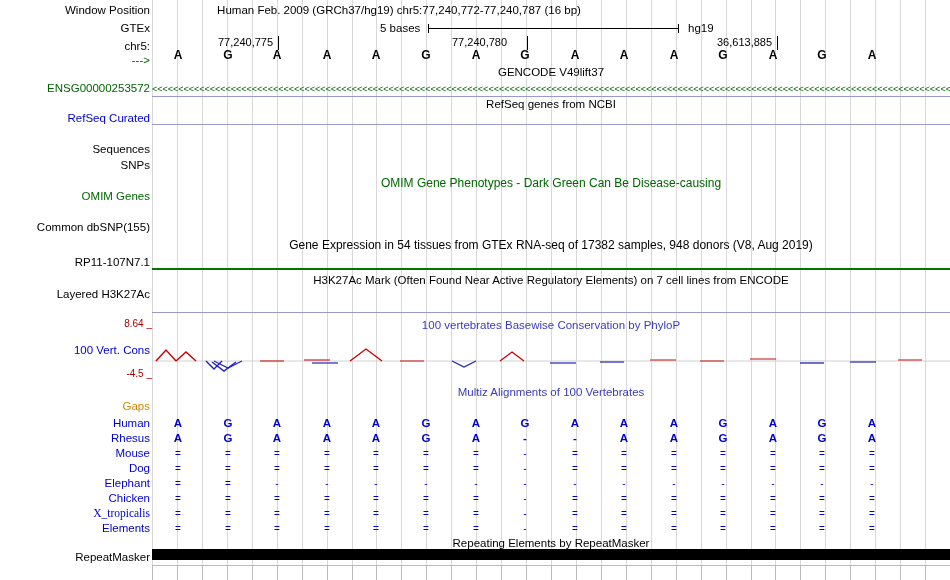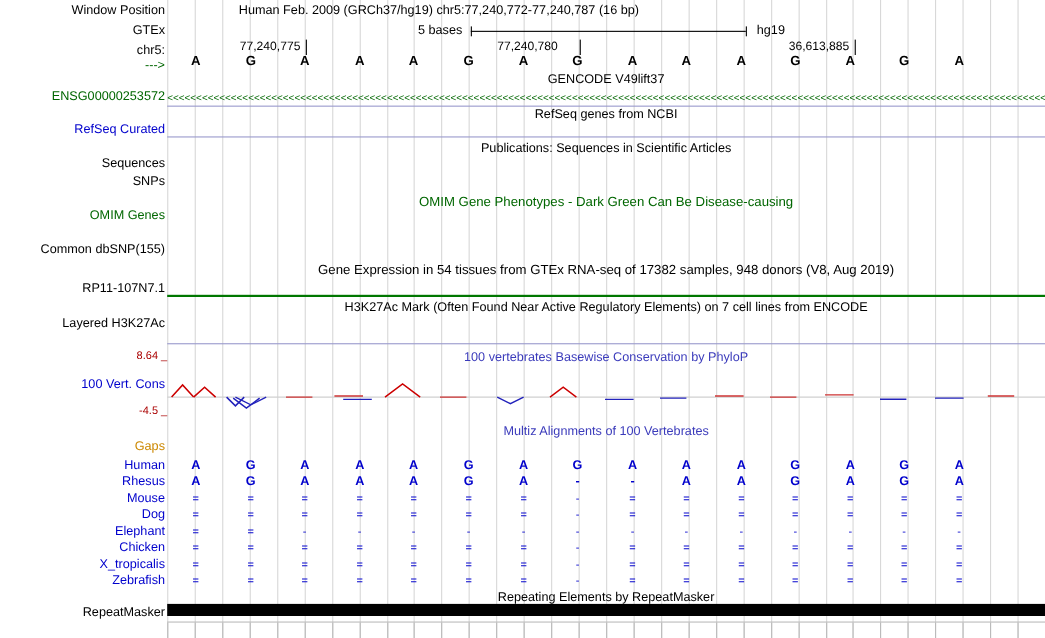--- a/index.html
+++ b/index.html
@@ -168,21 +168,20 @@
   <div class="center-title black" style="left:152px;top:66px;">GENCODE V49lift37</div>
 
   <div class="arrowline" style="top:84px;" id="arrowline">&lt;&lt;&lt;&lt;&lt;&lt;&lt;&lt;&lt;&lt;&lt;&lt;&lt;&lt;&lt;&lt;&lt;&lt;&lt;&lt;&lt;&lt;&lt;&lt;&lt;&lt;&lt;&lt;&lt;&lt;&lt;&lt;&lt;&lt;&lt;&lt;&lt;&lt;&lt;&lt;&lt;&lt;&lt;&lt;&lt;&lt;&lt;&lt;&lt;&lt;&lt;&lt;&lt;&lt;&lt;&lt;&lt;&lt;&lt;&lt;&lt;&lt;&lt;&lt;&lt;&lt;&lt;&lt;&lt;&lt;&lt;&lt;&lt;&lt;&lt;&lt;&lt;&lt;&lt;&lt;&lt;&lt;&lt;&lt;&lt;&lt;&lt;&lt;&lt;&lt;&lt;&lt;&lt;&lt;&lt;&lt;&lt;&lt;&lt;&lt;&lt;&lt;&lt;&lt;&lt;&lt;&lt;&lt;&lt;&lt;&lt;&lt;&lt;&lt;&lt;&lt;&lt;&lt;&lt;&lt;&lt;&lt;&lt;&lt;&lt;&lt;&lt;&lt;&lt;&lt;&lt;&lt;&lt;&lt;&lt;&lt;&lt;&lt;&lt;&lt;&lt;&lt;&lt;&lt;&lt;&lt;&lt;&lt;&lt;&lt;&lt;&lt;&lt;&lt;&lt;&lt;&lt;&lt;&lt;&lt;&lt;&lt;&lt;&lt;&lt;&lt;&lt;&lt;&lt;&lt;&lt;&lt;&lt;&lt;&lt;&lt;&lt;&lt;&lt;&lt;&lt;&lt;&lt;&lt;&lt;&lt;&lt;&lt;&lt;&lt;&lt;&lt;&lt;&lt;&lt;&lt;&lt;&lt;&lt;&lt;&lt;&lt;&lt;&lt;&lt;&lt;&lt;&lt;&lt;&lt;&lt;&lt;&lt;&lt;&lt;&lt;&lt;&lt;&lt;&lt;&lt;&lt;&lt;&lt;&lt;&lt;&lt;&lt;&lt;&lt;&lt;&lt;&lt;&lt;&lt;&lt;&lt;&lt;&lt;&lt;&lt;&lt;&lt;&lt;&lt;&lt;&lt;&lt;&lt;&lt;&lt;&lt;&lt;&lt;&lt;&lt;&lt;&lt;&lt;&lt;</div>
   <div class="lbl green" style="left:10px;top:82px;width:140px;">ENSG00000253572</div>
 
   <div class="sep" style="top:96px;"></div>
   <div class="center-title black" style="left:152px;top:98px;">RefSeq genes from NCBI</div>
   <div class="lbl blue" style="left:10px;top:112px;width:140px;">RefSeq Curated</div>
   <div class="sep" style="top:124px;"></div>
 
-  <div class="center-title black" style="left:152px;top:129px;">Publications: Sequences in Scientific Articles</div>
   <div class="lbl black" style="left:10px;top:143px;width:140px;">Sequences</div>
   <div class="lbl black" style="left:10px;top:159px;width:140px;">SNPs</div>
 
   <div class="center-title green" style="left:152px;top:176px;font-size:12px;">OMIM Gene Phenotypes - Dark Green Can Be Disease-causing</div>
   <div class="lbl green" style="left:10px;top:190px;width:140px;">OMIM Genes</div>
 
   <div class="lbl black" style="left:10px;top:221px;width:140px;">Common dbSNP(155)</div>
 
   <div class="center-title black" style="left:152px;top:238px;font-size:12px;">Gene Expression in 54 tissues from GTEx RNA-seq of 17382 samples, 948 donors (V8, Aug 2019)</div>
   <div class="lbl black" style="left:10px;top:256px;width:140px;">RP11-107N7.1</div>
@@ -227,22 +226,22 @@
   <div class="center-title blue" style="left:152px;top:386px;">Multiz Alignments of 100 Vertebrates</div>
   <div class="lbl orange" style="left:10px;top:400px;width:140px;">Gaps</div>
 
   <div id="species-labels">
       <div class="lbl blue" style="left: 10px; top: 417px; width: 140px;">Human</div>
       <div class="lbl blue" style="left: 10px; top: 432px; width: 140px;">Rhesus</div>
       <div class="lbl blue" style="left: 10px; top: 447px; width: 140px;">Mouse</div>
       <div class="lbl blue" style="left: 10px; top: 462px; width: 140px;">Dog</div>
       <div class="lbl blue" style="left: 10px; top: 477px; width: 140px;">Elephant</div>
       <div class="lbl blue" style="left: 10px; top: 492px; width: 140px;">Chicken</div>
-      <div class="lbl blue" style="left: 10px; top: 507px; width: 140px;">X_tropicalis</div>
-      <div class="lbl blue" style="left: 10px; top: 522px; width: 140px;">Zebrafish</div>
+      <div class="lbl blue" style="left: 10px; top: 507px; width: 140px; font-family: Liberation Serif, serif;">X_tropicalis</div>
+      <div class="lbl blue" style="left: 10px; top: 522px; width: 140px;">Elements</div>
     </div>
   <div id="species-rows">
       <div class="alignrow human" style="top: 416px;">
         <span style="left: 26px;">A</span>
         <span style="left: 76px;">G</span>
         <span style="left: 125px;">A</span>
         <span style="left: 175px;">A</span>
         <span style="left: 224px;">A</span>
         <span style="left: 274px;">G</span>
         <span style="left: 324px;">A</span>

